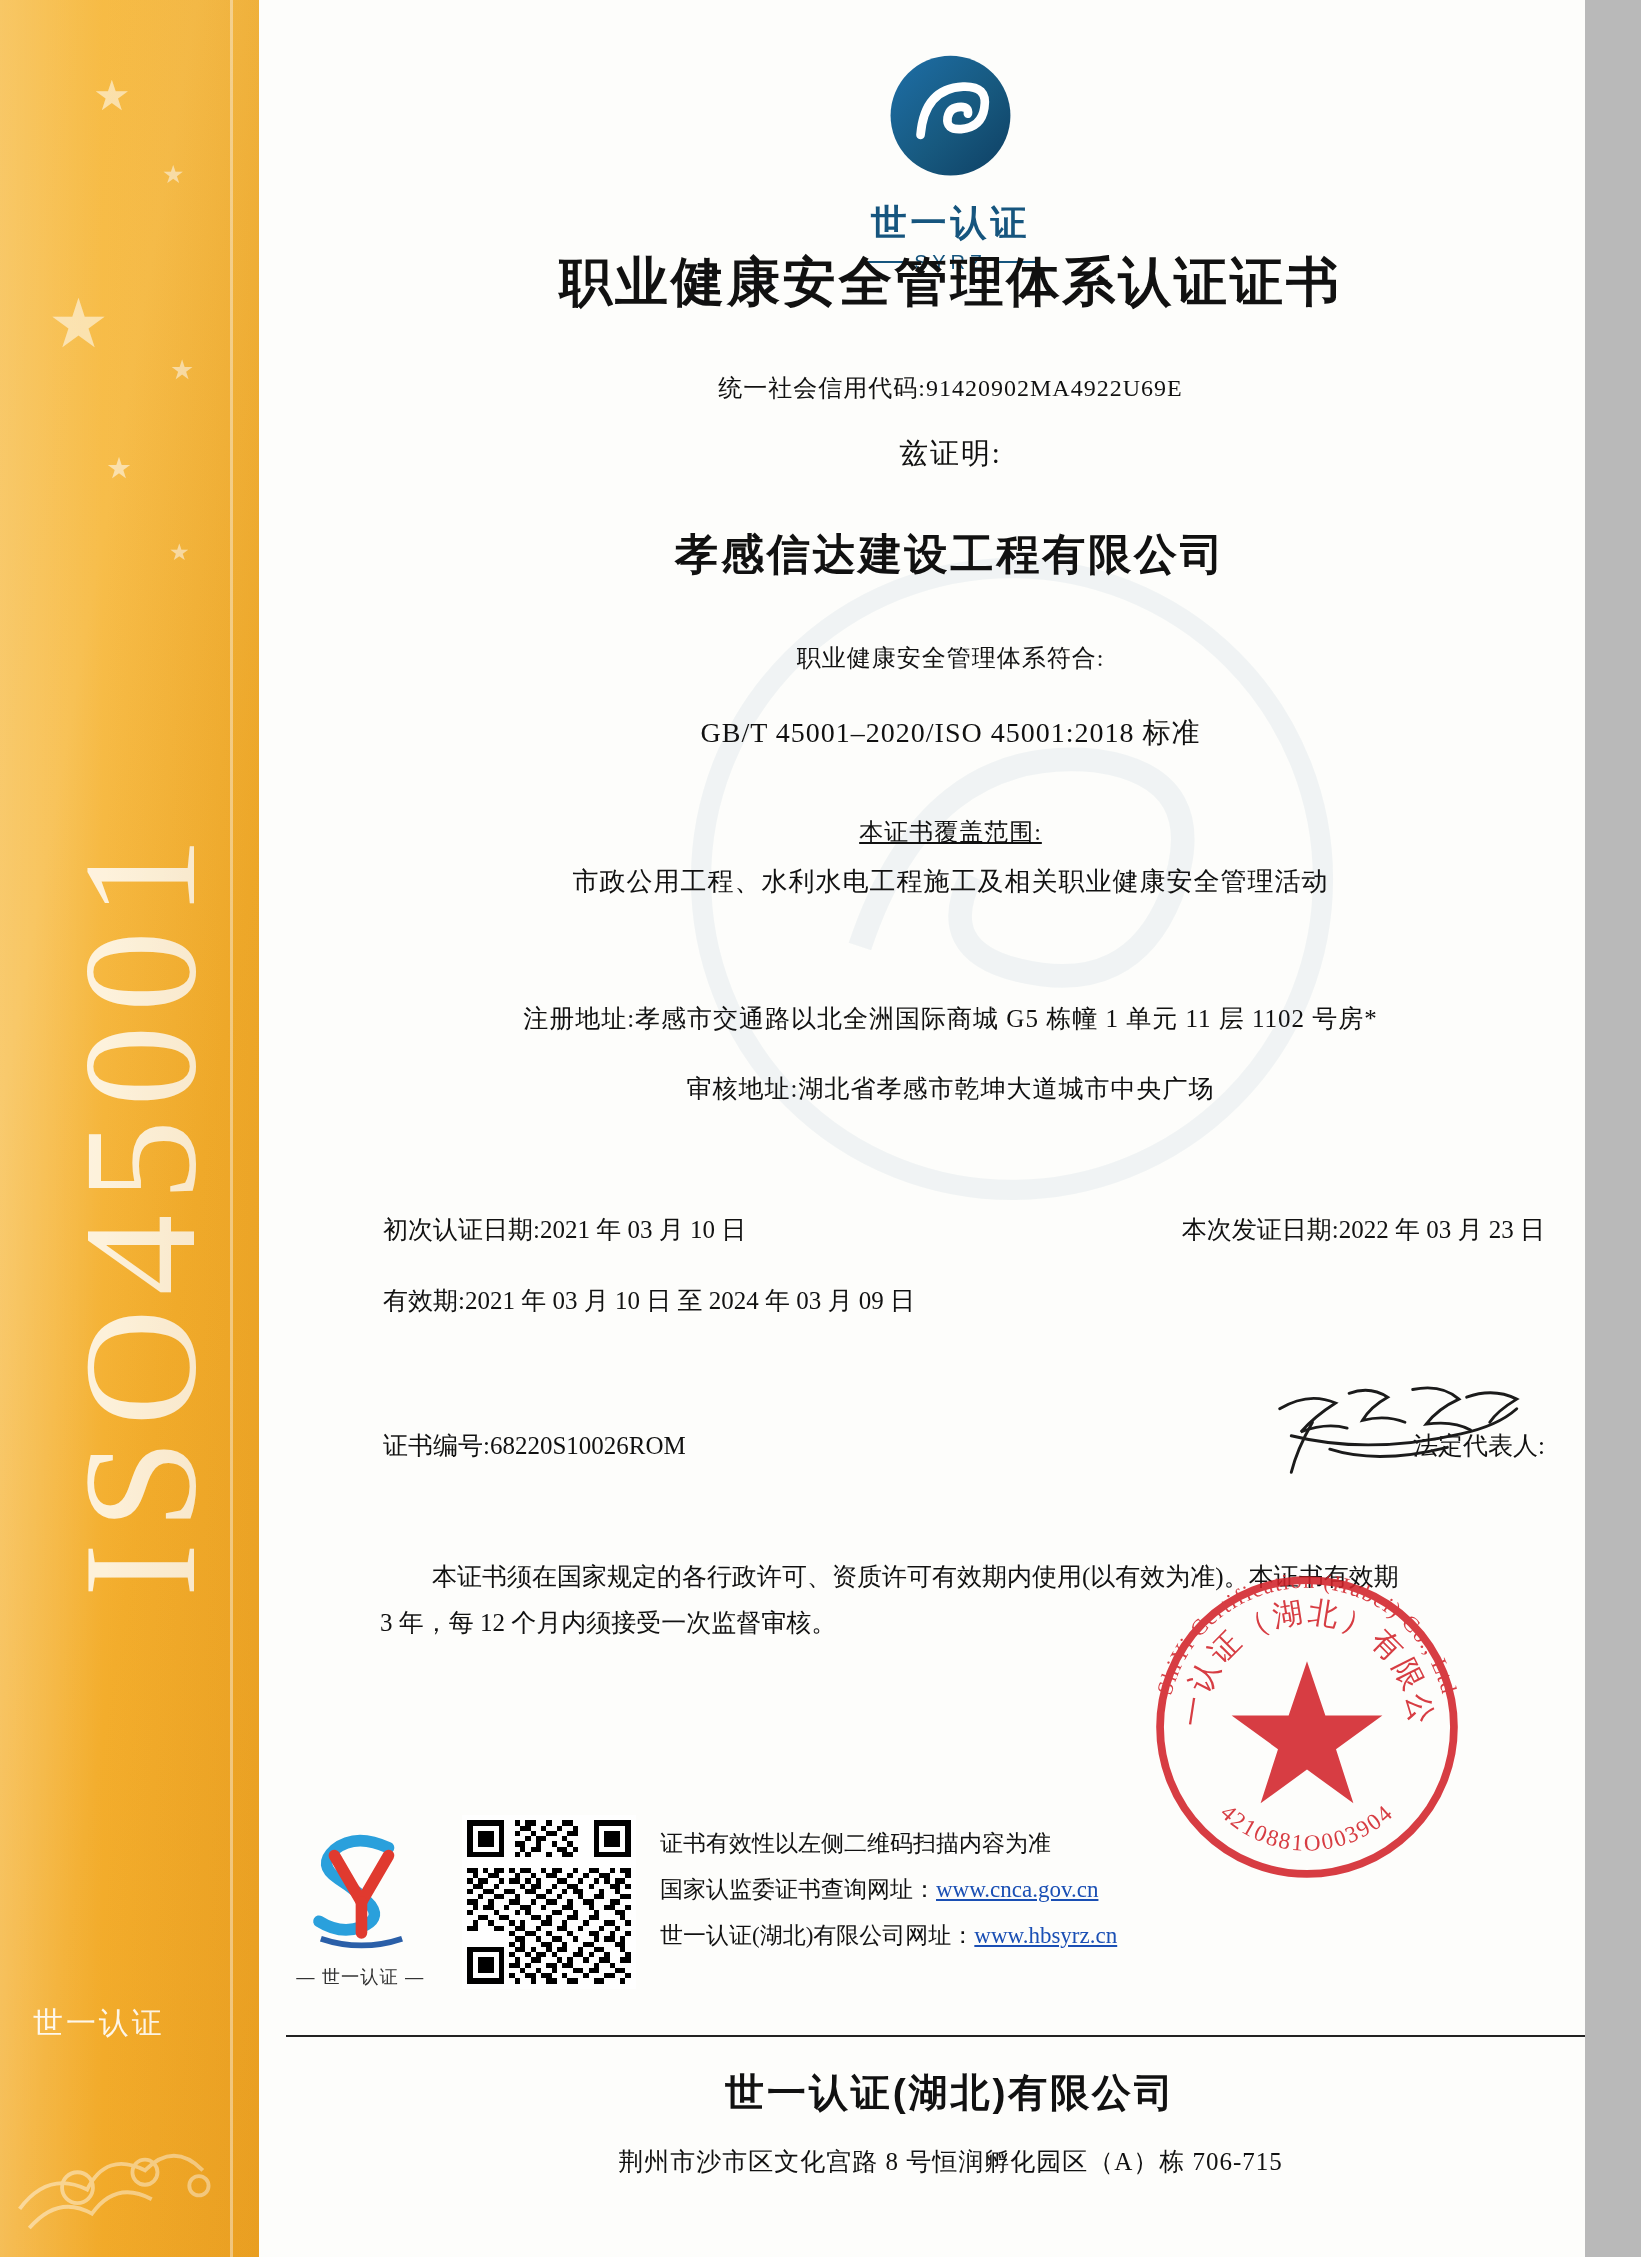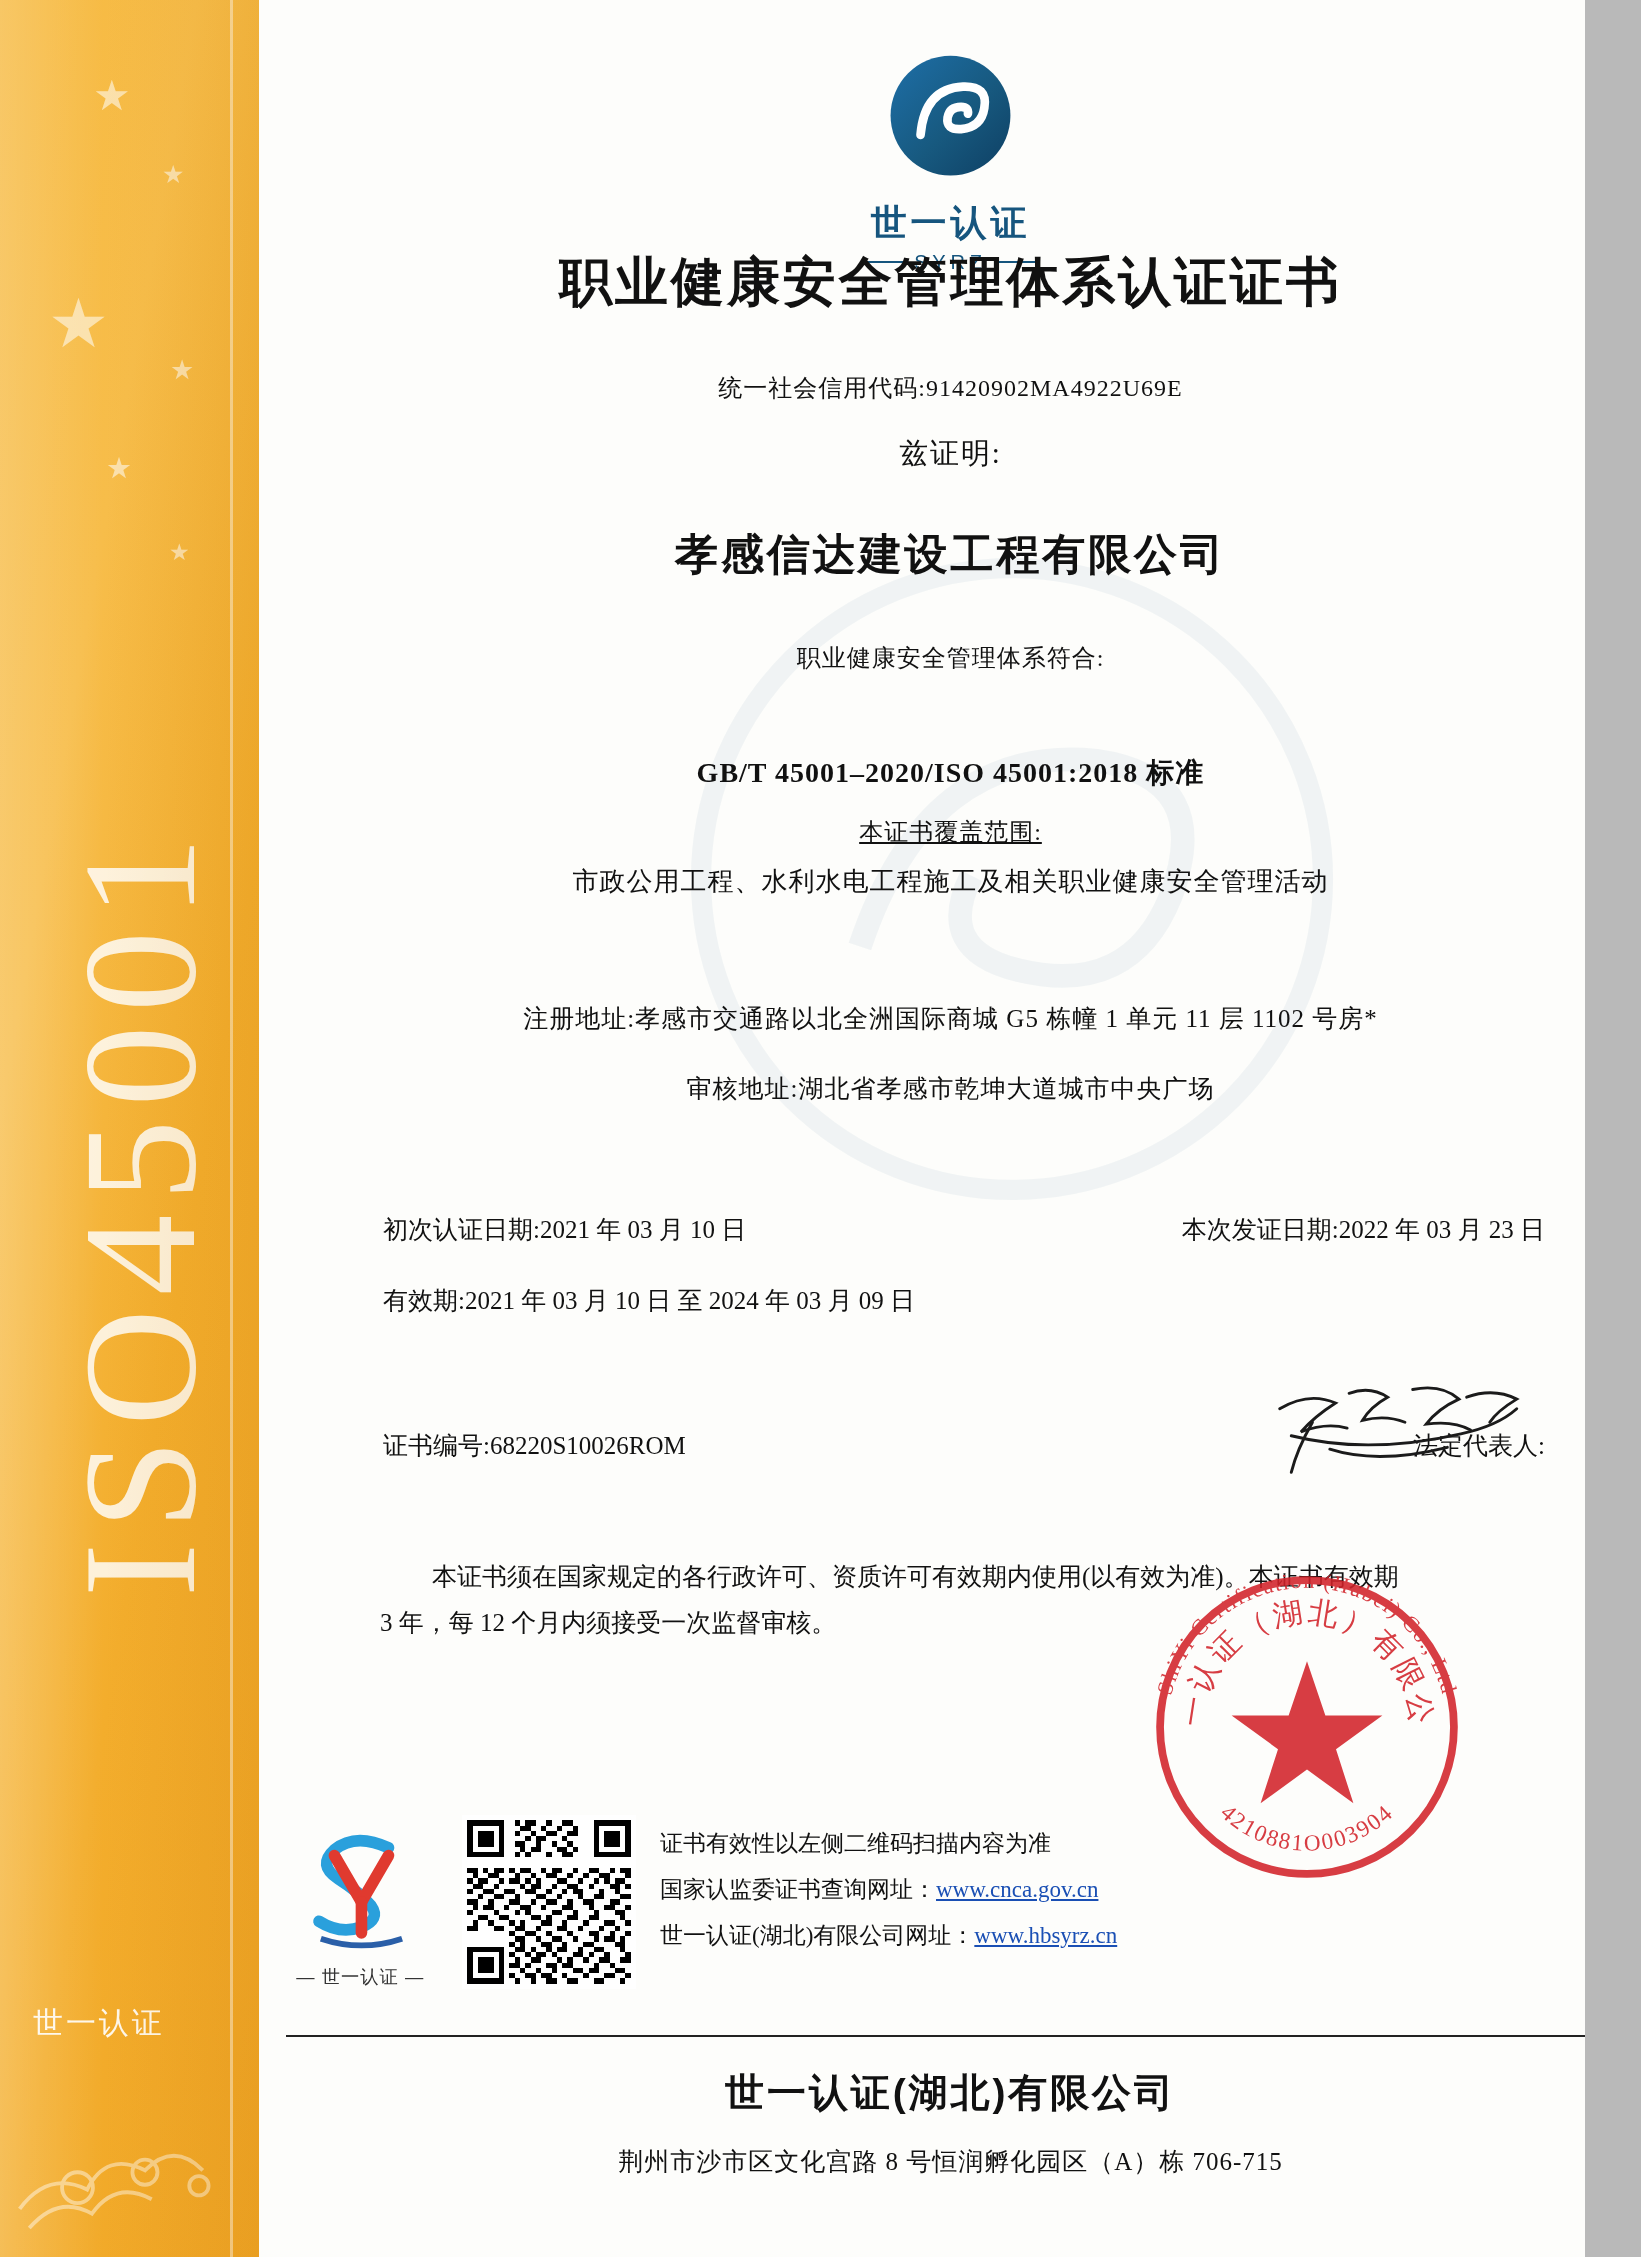--- a/index.html
+++ b/index.html
@@ -165,23 +165,22 @@
     left: 0; right: 0;
     top: 642px;
     font-size: 24px;
     letter-spacing: 1px;
   }
   .standard {
     position: absolute;
     left: 0; right: 0;
     top: 714px;
     font-size: 28px;
-    font-weight: bold;
-    letter-spacing: 1px;
-    margin-top: 40px;
+    font-weight: normal;
+    letter-spacing: 1px;
   }
   .scope-label {
     position: absolute;
     left: 0; right: 0;
     top: 816px;
     font-size: 24px;
     letter-spacing: 1px;
     text-decoration: underline;
   }
   .scope-value {

